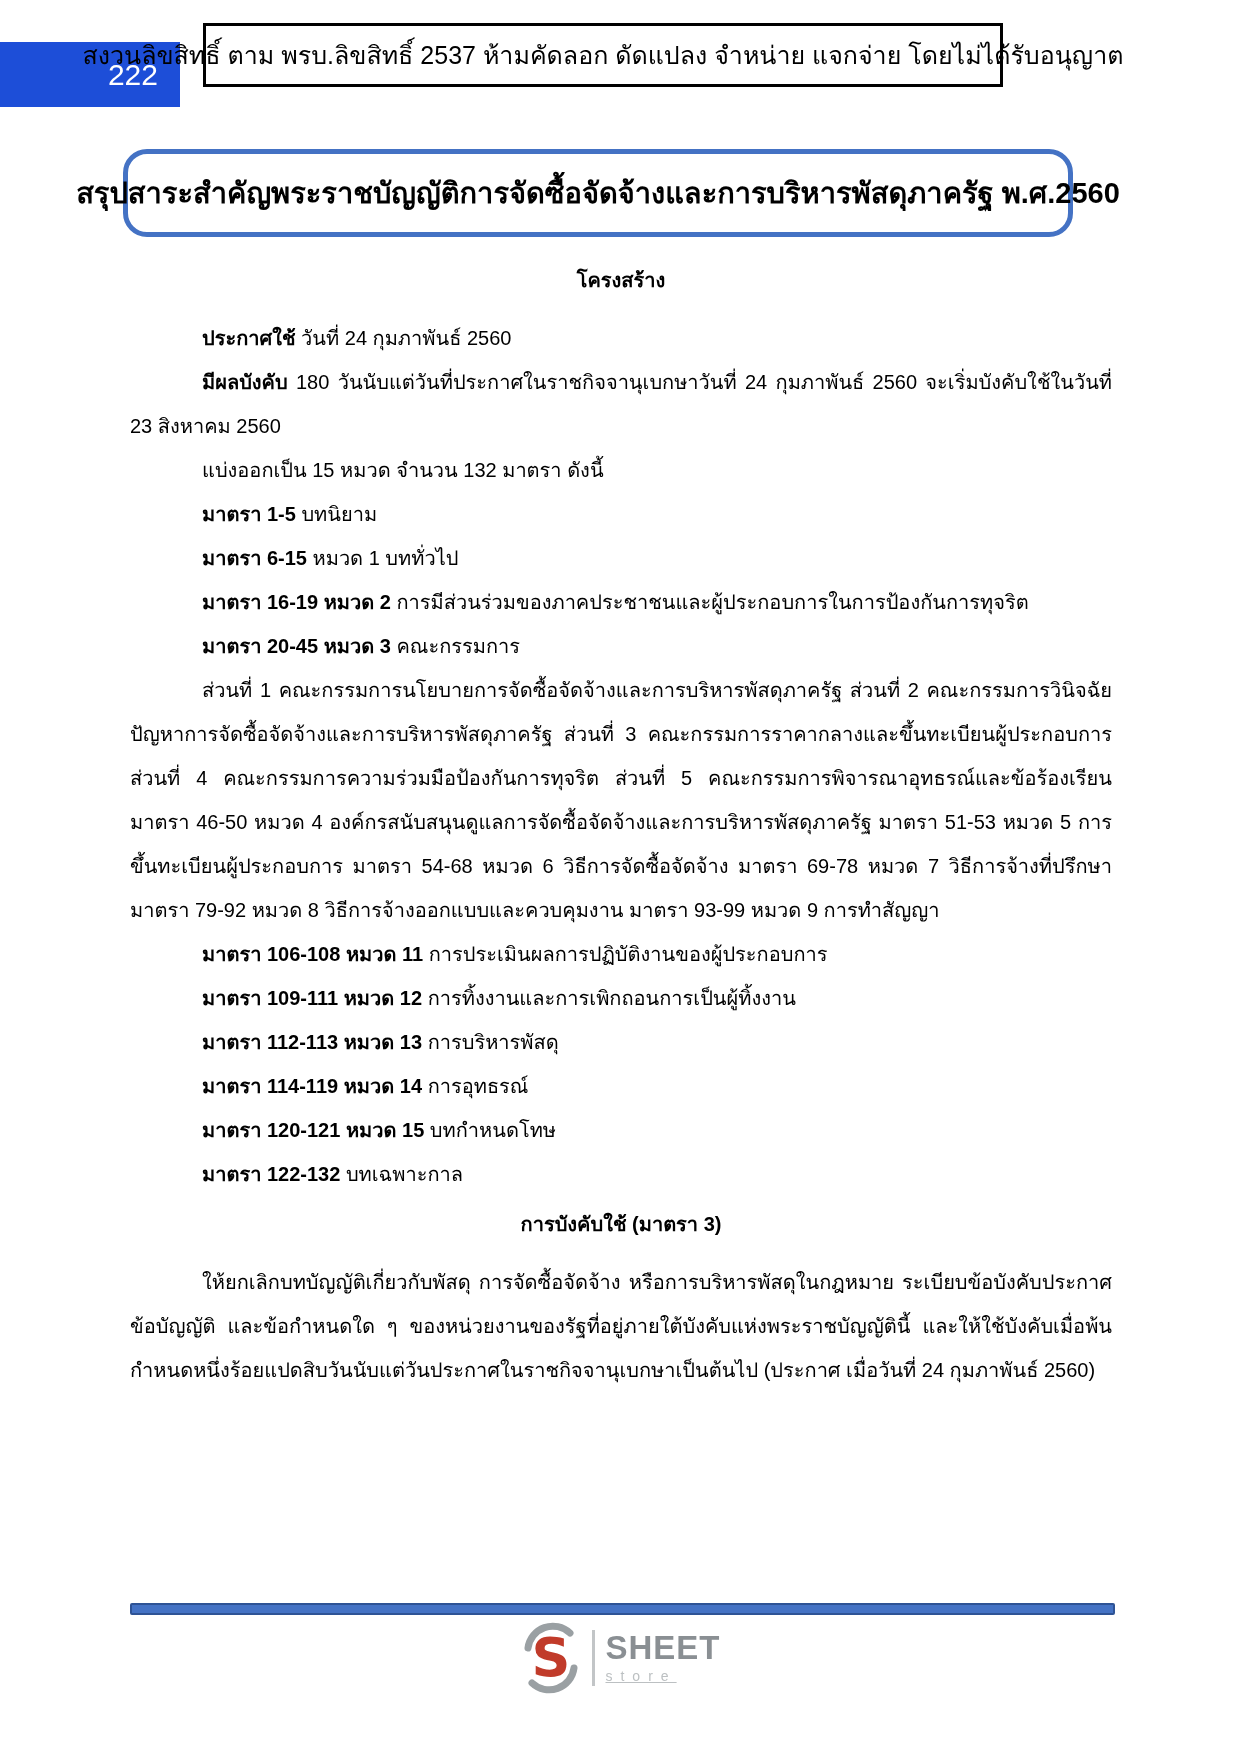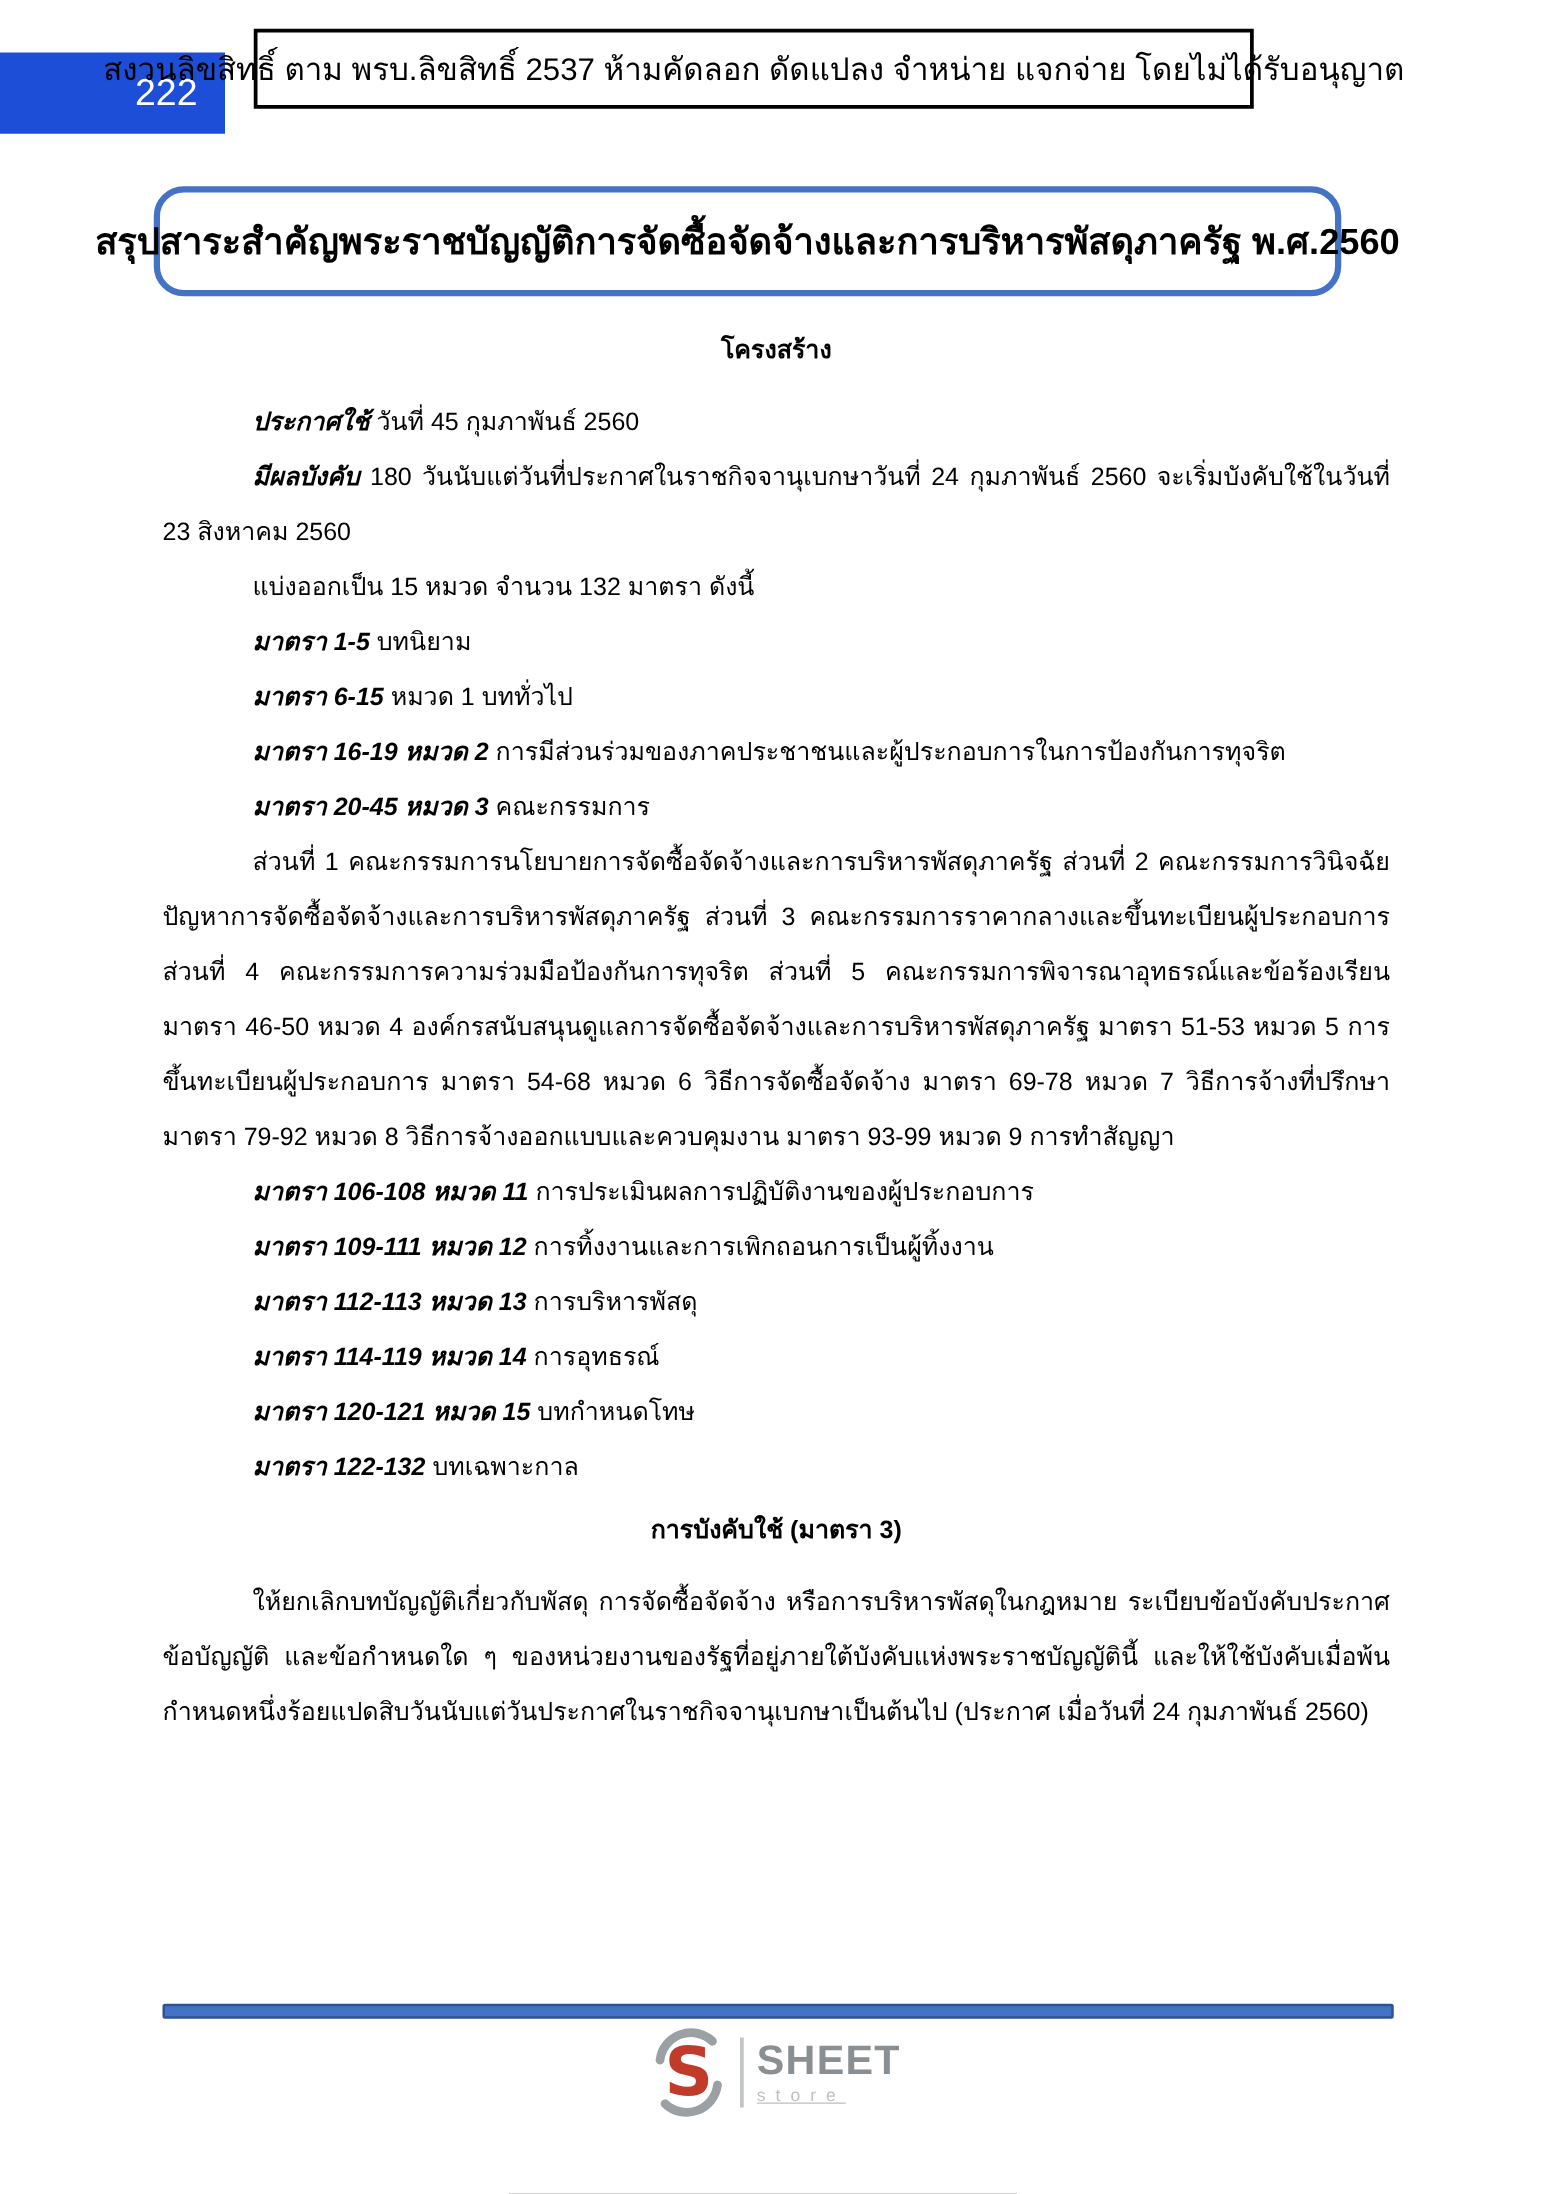--- a/index.html
+++ b/index.html
@@ -47,21 +47,21 @@
     font-size:20px; line-height:44px;
   }
   .doc-heading {
     text-align:center; font-weight:bold;
     margin:6px 0 14px 0;
   }
   .doc-para {
     margin:0; text-indent:72px;
     text-align:justify;
   }
-  .run.bold { font-weight:bold;font-style:italic; }
+  .run.bold { font-weight:bold; }
 
   
   .footer-divider {
     position:absolute; left:130px; top:1603px;
     width:985px; height:12px;
     background:#4472C4;
     border:2px solid #2E5395; box-sizing:border-box;
     border-radius:2px;
   }
   .footer-logo {
@@ -92,21 +92,21 @@
   <div class="copyright-box">
     <span>สงวนลิขสิทธิ์ ตาม พรบ.ลิขสิทธิ์ 2537 ห้ามคัดลอก ดัดแปลง จำหน่าย แจกจ่าย โดยไม่ได้รับอนุญาต</span>
   </div>
 
   <div class="title-box">
     <span>สรุปสาระสำคัญพระราชบัญญัติการจัดซื้อจัดจ้างและการบริหารพัสดุภาครัฐ พ.ศ.2560</span>
   </div>
 
   <div class="doc-body">
       <div class="doc-heading">โครงสร้าง</div>
-      <p class="doc-para"><span class="run bold">ประกาศใช้</span><span class="run"> วันที่ 45 กุมภาพันธ์ 2560</span></p>
+      <p class="doc-para"><span class="run bold">ประกาศใช้</span><span class="run"> วันที่ 24 กุมภาพันธ์ 2560</span></p>
       <p class="doc-para"><span class="run bold">มีผลบังคับ</span><span class="run"> 180 วันนับแต่วันที่ประกาศในราชกิจจานุเบกษาวันที่ 24 กุมภาพันธ์ 2560 จะเริ่มบังคับใช้ในวันที่ 23 สิงหาคม 2560</span></p>
       <p class="doc-para"><span class="run">แบ่งออกเป็น 15 หมวด จำนวน 132 มาตรา ดังนี้</span></p>
       <p class="doc-para"><span class="run bold">มาตรา 1-5</span><span class="run"> บทนิยาม</span></p>
       <p class="doc-para"><span class="run bold">มาตรา 6-15</span><span class="run"> หมวด 1 บททั่วไป</span></p>
       <p class="doc-para"><span class="run bold">มาตรา 16-19 หมวด 2</span><span class="run"> การมีส่วนร่วมของภาคประชาชนและผู้ประกอบการในการป้องกันการทุจริต</span></p>
       <p class="doc-para"><span class="run bold">มาตรา 20-45 หมวด 3</span><span class="run"> คณะกรรมการ</span></p>
       <p class="doc-para"><span class="run">ส่วนที่ 1 คณะกรรมการนโยบายการจัดซื้อจัดจ้างและการบริหารพัสดุภาครัฐ ส่วนที่ 2 คณะกรรมการวินิจฉัยปัญหาการจัดซื้อจัดจ้างและการบริหารพัสดุภาครัฐ ส่วนที่ 3 คณะกรรมการราคากลางและขึ้นทะเบียนผู้ประกอบการ ส่วนที่ 4 คณะกรรมการความร่วมมือป้องกันการทุจริต ส่วนที่ 5 คณะกรรมการพิจารณาอุทธรณ์และข้อร้องเรียน มาตรา 46-50 หมวด 4 องค์กรสนับสนุนดูแลการจัดซื้อจัดจ้างและการบริหารพัสดุภาครัฐ มาตรา 51-53 หมวด 5 การขึ้นทะเบียนผู้ประกอบการ มาตรา 54-68 หมวด 6 วิธีการจัดซื้อจัดจ้าง มาตรา 69-78 หมวด 7 วิธีการจ้างที่ปรึกษา มาตรา 79-92 หมวด 8 วิธีการจ้างออกแบบและควบคุมงาน มาตรา 93-99 หมวด 9 การทำสัญญา</span></p>
       <p class="doc-para"><span class="run bold">มาตรา 106-108 หมวด 11</span><span class="run"> การประเมินผลการปฏิบัติงานของผู้ประกอบการ</span></p>
       <p class="doc-para"><span class="run bold">มาตรา 109-111 หมวด 12</span><span class="run"> การทิ้งงานและการเพิกถอนการเป็นผู้ทิ้งงาน</span></p>
       <p class="doc-para"><span class="run bold">มาตรา 112-113 หมวด 13</span><span class="run"> การบริหารพัสดุ</span></p>

